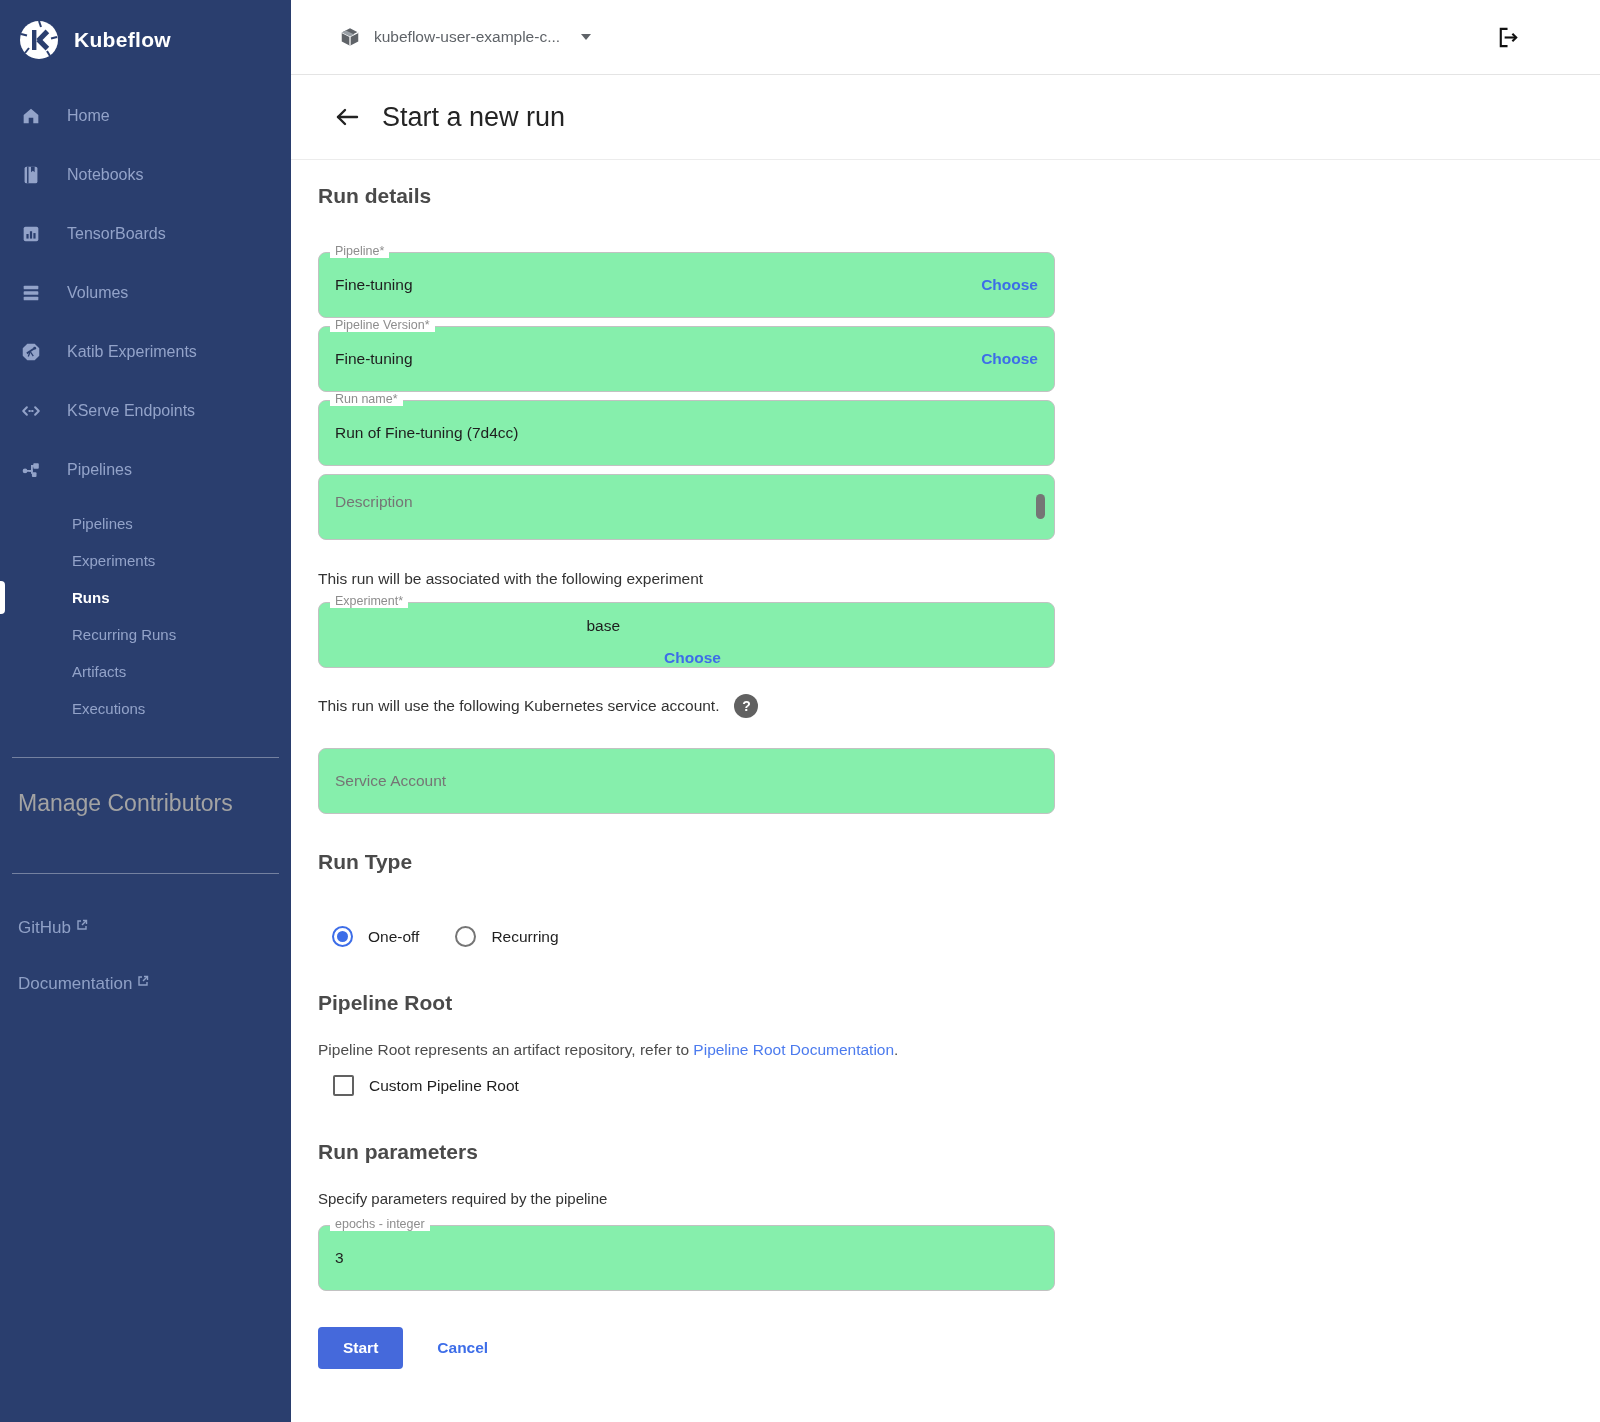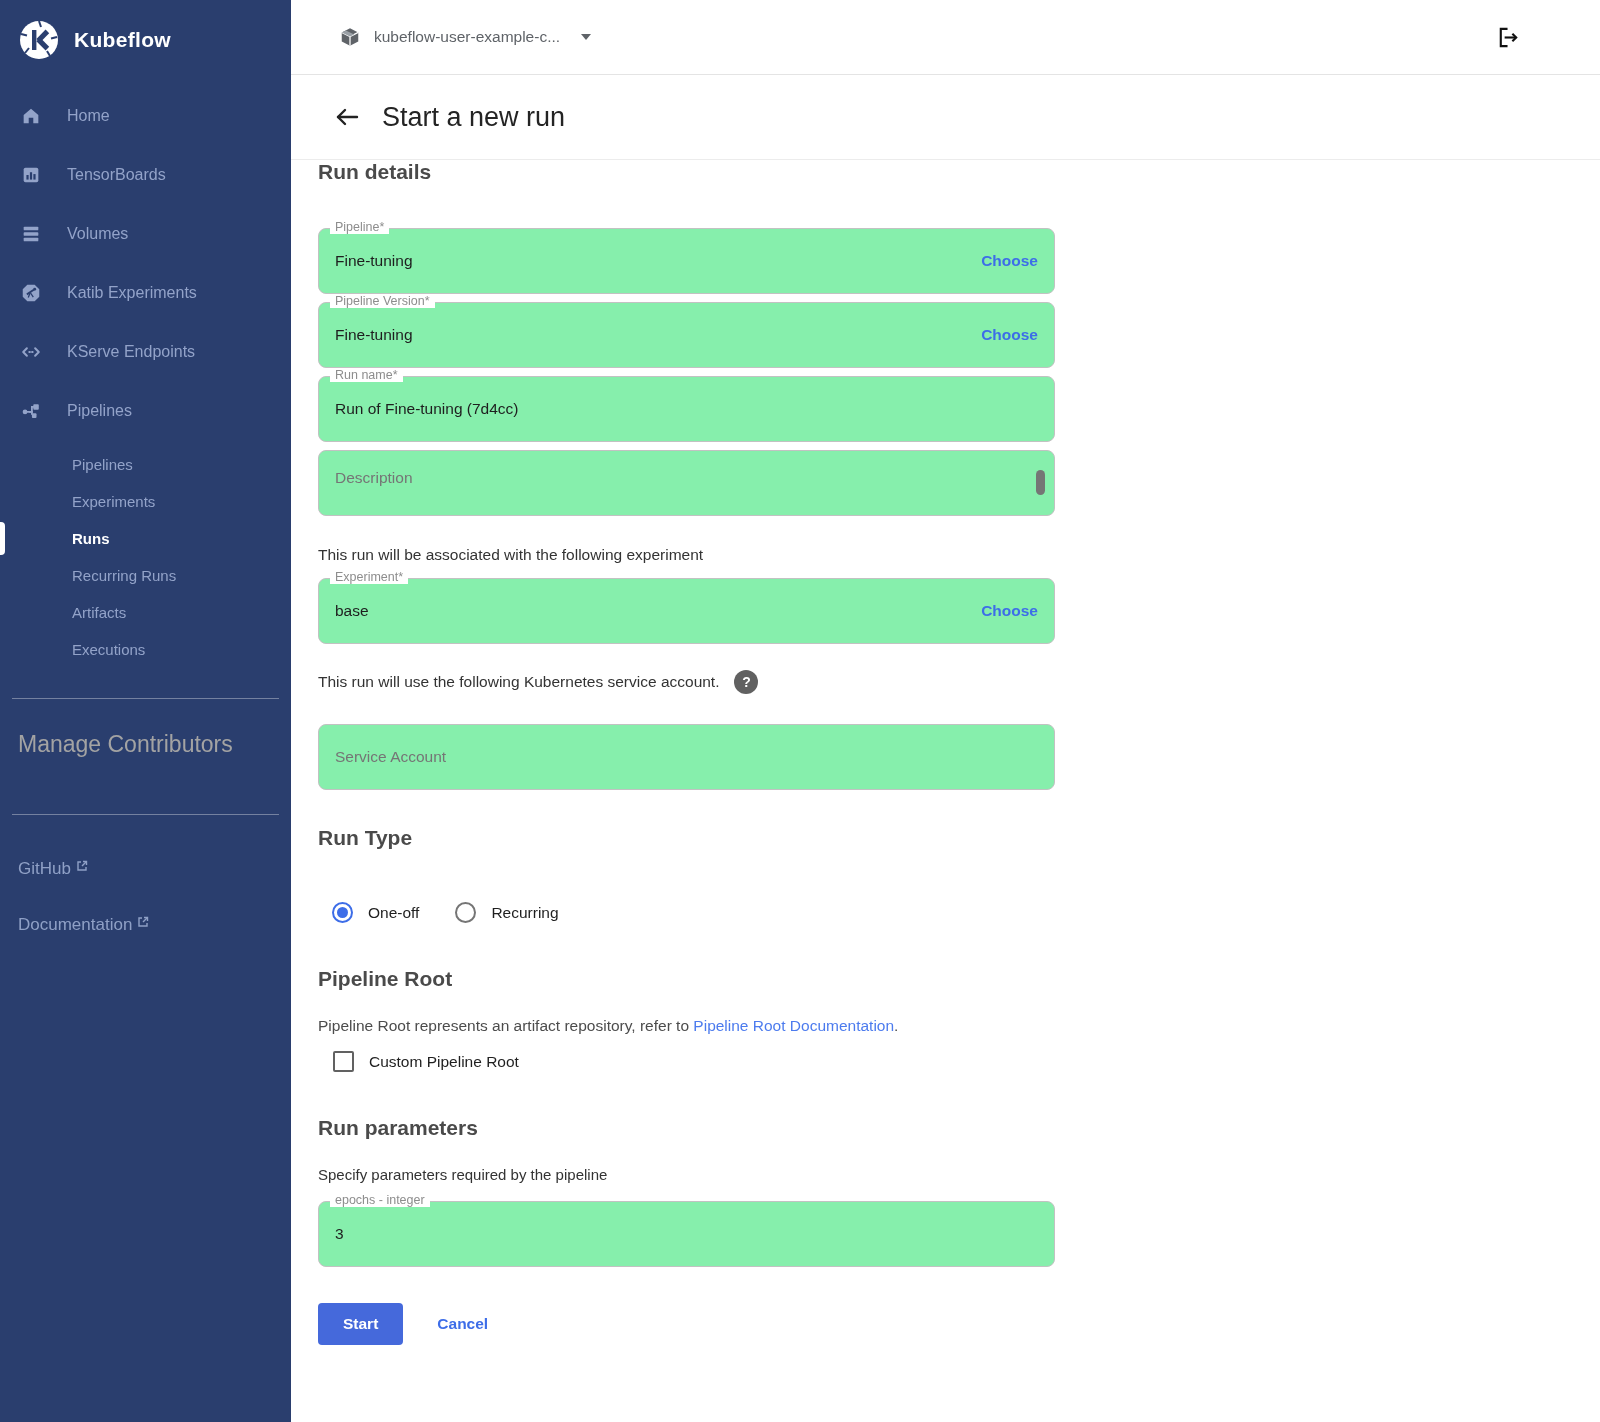--- a/index.html
+++ b/index.html
@@ -66,21 +66,21 @@
   .page-header {
     height:85px; flex-shrink:0;
     border-bottom:1px solid #ececec;
     display:flex; align-items:center; gap:21px; padding-left:42px;
   }
   .back { display:flex; align-items:center; cursor:pointer; }
   .title { font-size:27px; font-weight:400; color:#242424; margin:0; }
 
   .content { padding-left:27px; width:791px; }
   .sec-heading { font-size:21px; font-weight:700; color:#4a4a4a; }
-  .h-run-details { }
+  .h-run-details { margin-top:24px; }
 
   .fields { margin-top:44px; width:737px; }
   .ofield {
     position:relative; width:737px; height:66px;
     border:1px solid #c2c2c2; border-radius:8px;
     display:flex; align-items:center; padding:0 16px;
     background:#86efac; margin-bottom:8px;
   }
   .flabel {
     position:absolute; top:-9px; left:11px;
@@ -165,20 +165,30 @@
     </div>
 
     <nav class="nav">
       <div class="nav-item">
         <span class="nicon">
           <svg viewBox="0 0 24 24" width="22" height="22">
               <path d="M4 11 L12 4 L20 11 V20 H14.5 V14 H9.5 V20 H4 Z" fill="#93a3c9"></path>
             </svg>
         </span>
         <span>Home</span>
+      </div>
+      <div class="nav-item">
+        <span class="nicon">
+          <svg viewBox="0 0 24 24" width="22" height="22">
+              <rect x="5" y="3" width="14" height="18" rx="2" fill="#93a3c9"></rect>
+              <line x1="8.5" y1="3" x2="8.5" y2="21" stroke="#2a3e6e" stroke-width="1.6"></line>
+              <polygon points="12,3 16,3 16,9 14,7.4 12,9" fill="#2a3e6e"></polygon>
+            </svg>
+        </span>
+        <span>Notebooks</span>
       </div>
       <div class="nav-item">
         <span class="nicon">
           <svg viewBox="0 0 24 24" width="22" height="22">
               <rect x="4" y="4" width="16" height="16" rx="2" fill="#93a3c9"></rect>
               <rect x="7" y="12" width="2.4" height="5" fill="#2a3e6e"></rect>
               <rect x="10.8" y="9" width="2.4" height="8" fill="#2a3e6e"></rect>
               <rect x="14.6" y="11" width="2.4" height="6" fill="#2a3e6e"></rect>
             </svg>
         </span>
@@ -335,21 +345,21 @@
 
         <div class="ofield desc">
           <input placeholder="Description" style="">
           <span class="scroll-thumb"></span>
         </div>
       </div>
 
       <div class="note">This run will be associated with the following experiment</div>
 
       <div class="fields mt14" style="margin-top:14px;">
-        <div class="ofield" style="margin-bottom:8px;">
+        <div class="ofield" style="margin-bottom:8px;flex-direction:column;">
           <span class="flabel">Experiment*</span>
           <input readonly="" value="base" style="">
           <span class="choose">Choose</span>
         </div>
       </div>
 
       <div class="note tight">
         <span>This run will use the following Kubernetes service account.</span>
         <span class="help-badge">?</span>
       </div>

